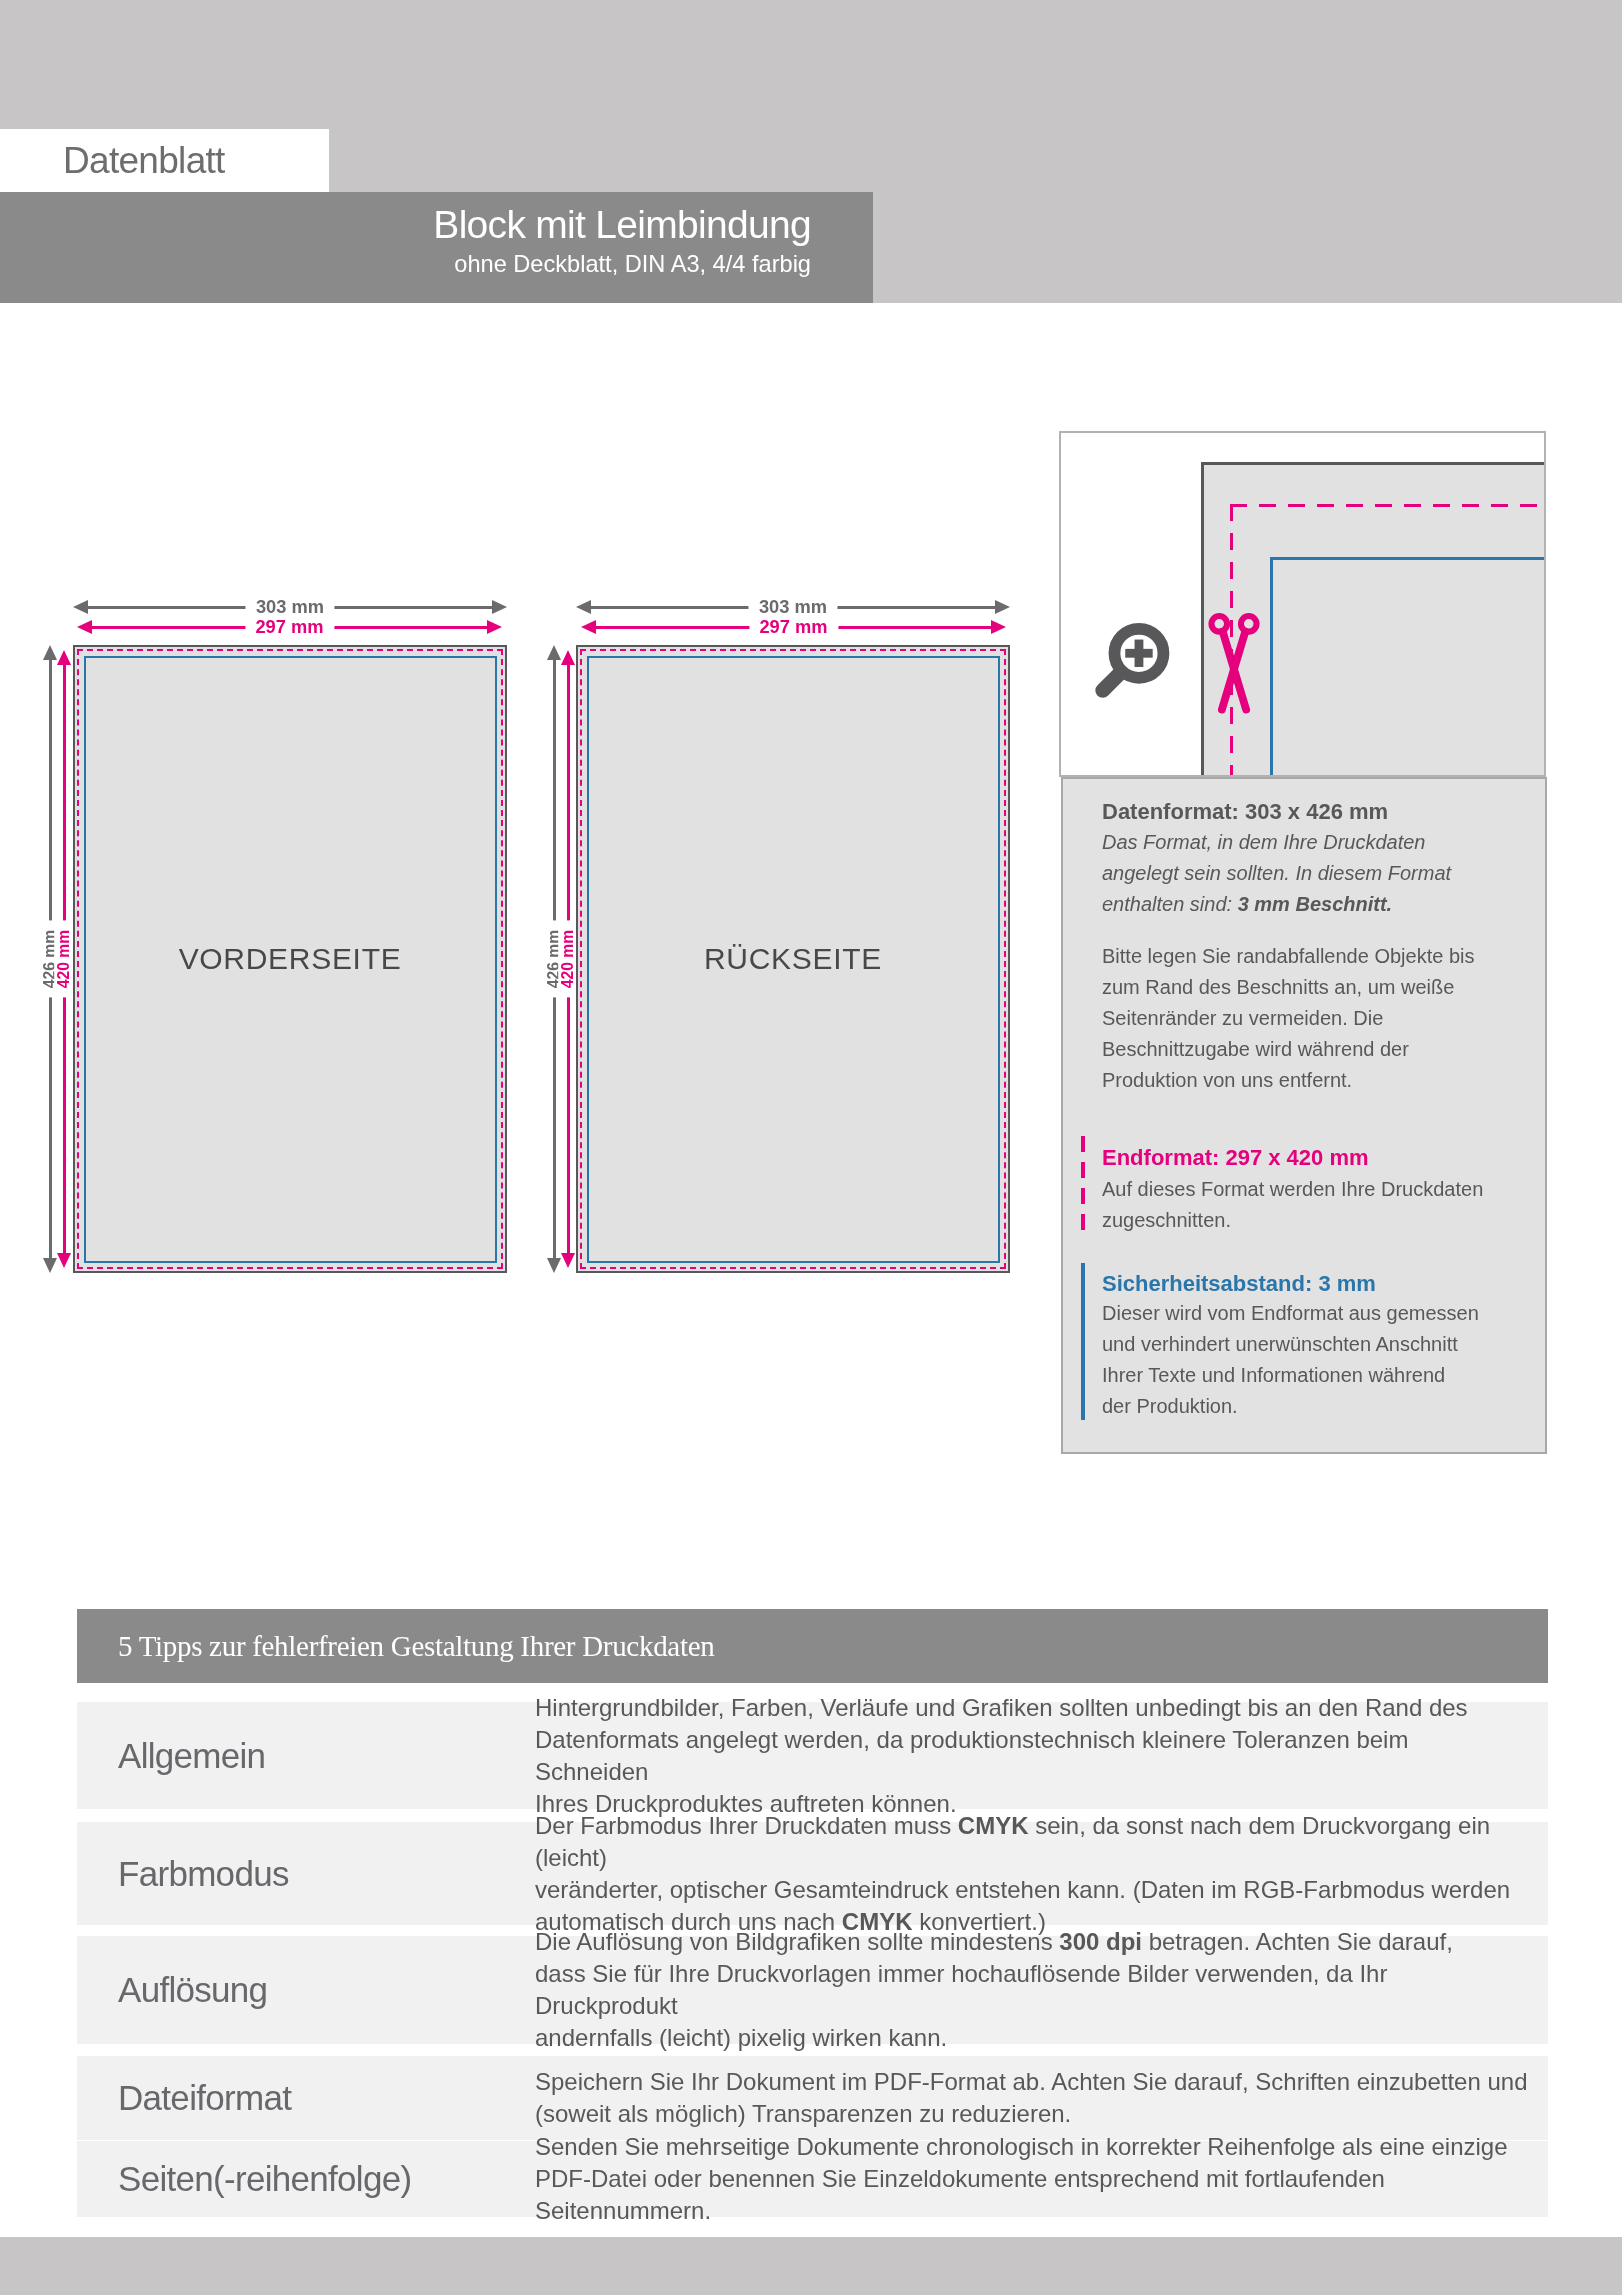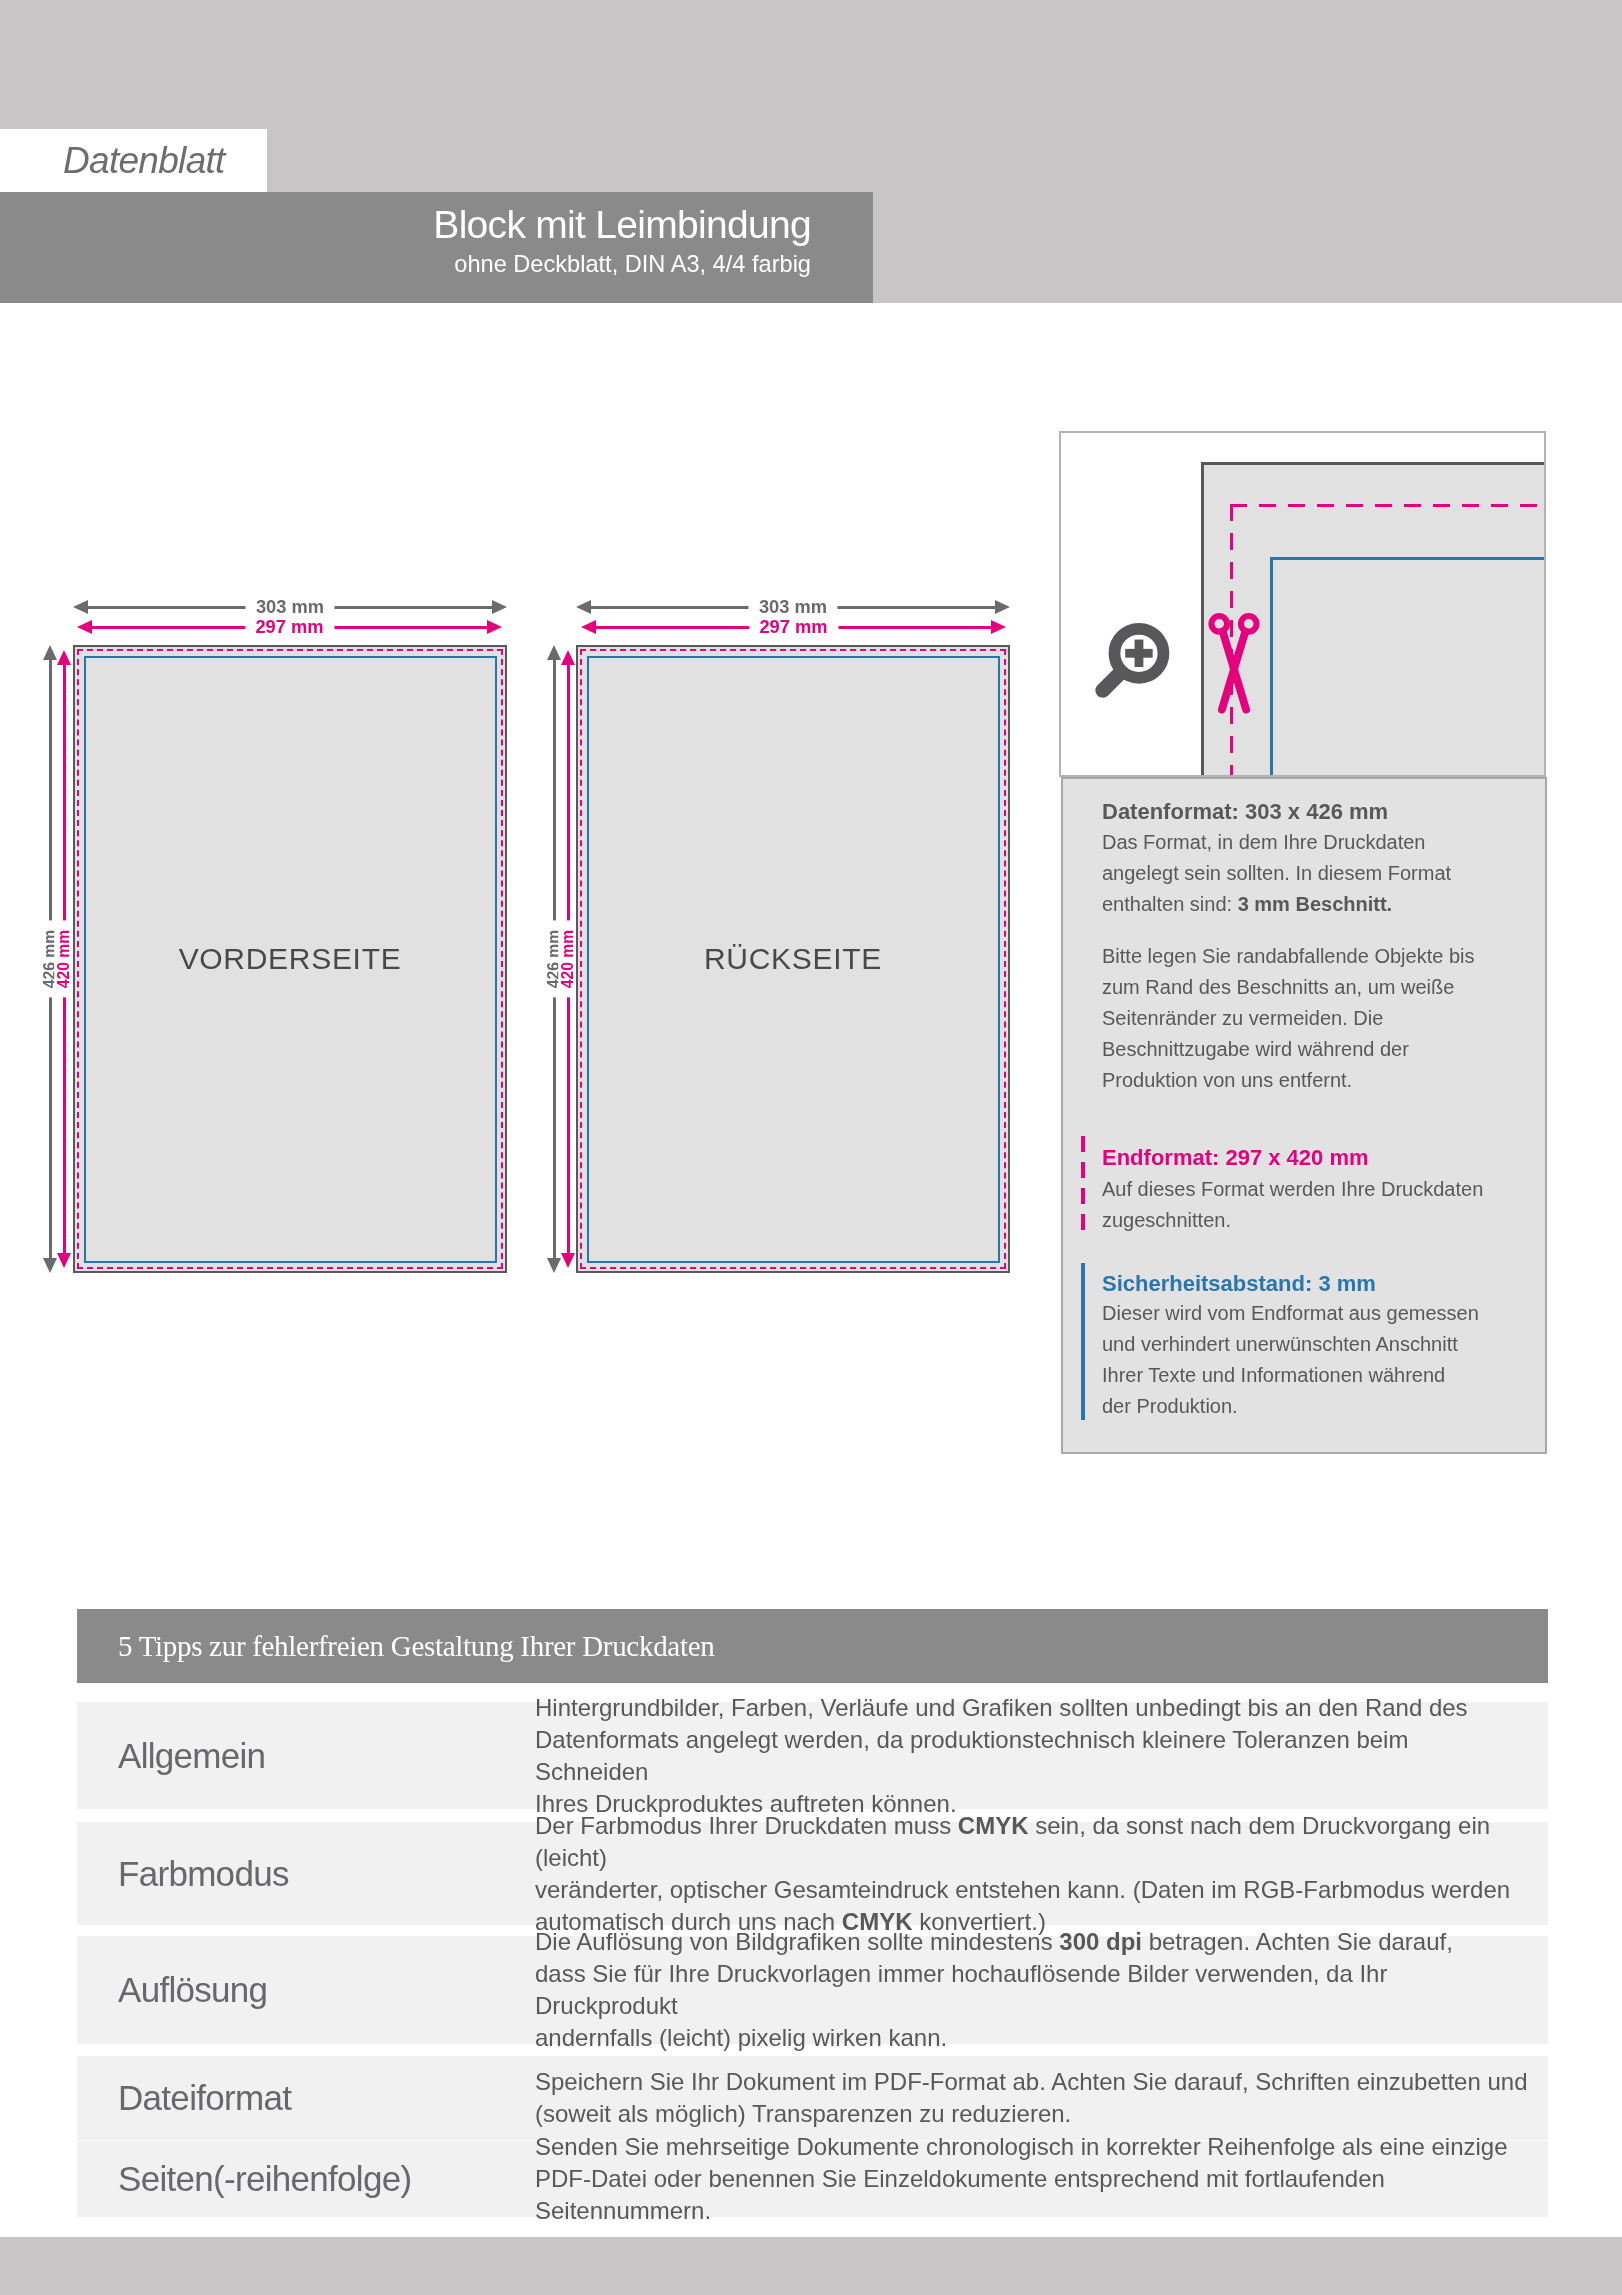--- a/index.html
+++ b/index.html
@@ -5,21 +5,21 @@
   :root{
     --magenta:#e5007d; --blue:#2a76ab; --dark:#58585a; --band:#8b8a8b;
     --chrome:#c7c5c6; --panel:#e3e2e2; --row:#f2f1f1; --fill:#e2e1e1; --arrow:#6b6b6d;
   }
   html,body{margin:0;padding:0;background:#fff;}
   body{font-family:"Liberation Sans","DejaVu Sans",sans-serif;color:var(--dark);}
   .sheet{position:relative;width:1623px;height:2295px;background:#fff;overflow:hidden;}
 
   
   .hdr-bg{position:absolute;left:0;top:0;width:1623px;height:303px;background:var(--chrome);}
-  .eyebrow{position:absolute;left:0;top:129px;width:267px;height:63px;background:#fff;font-style:italic;}
+  .eyebrow{position:absolute;left:0;top:129px;width:329px;height:63px;background:#fff;}
   .eyebrow span{display:block;line-height:63px;padding-left:63px;font-size:37px;color:#6e6d6e;letter-spacing:-0.7px;}
   .titleband{position:absolute;left:0;top:192px;width:844px;height:111px;background:var(--band);padding-left:29px;}
   .titleband .inner{position:absolute;right:62px;top:10.5px;text-align:right;color:#fff;}
   .t1{font-size:39px;line-height:44px;letter-spacing:-0.7px;}
   .t2{font-size:23.6px;line-height:34px;}
 
   
   .ha{position:absolute;height:2.6px;}
   .ha .ln{position:absolute;left:6.5px;right:6.5px;top:0;height:2.6px;background:var(--c);}
   .ha .hl{position:absolute;left:0;top:-5.9px;width:0;height:0;border-top:7.2px solid transparent;border-bottom:7.2px solid transparent;border-right:15.7px solid var(--c);}
@@ -157,21 +157,21 @@
     <svg class="scis" viewBox="0 0 60 130">
       <circle cx="13" cy="14" r="9" fill="none" stroke="var(--magenta)" stroke-width="7"></circle>
       <circle cx="47" cy="14" r="9" fill="none" stroke="var(--magenta)" stroke-width="7"></circle>
       <line x1="17" y1="23" x2="44" y2="113" stroke="var(--magenta)" stroke-width="9" stroke-linecap="round"></line>
       <line x1="43" y1="23" x2="16" y2="113" stroke="var(--magenta)" stroke-width="9" stroke-linecap="round"></line>
     </svg>
   </div>
 
   <div class="panel">
     <div class="blk hd3" style="top:17px;">Datenformat: 303 x 426 mm</div>
-    <div class="blk txt" style="top:48px;">Das Format, in dem Ihre Druckdaten<br>angelegt sein sollten. In diesem Format<br>enthalten sind: <b>3 mm Beschnitt.</b></div>
+    <div class="blk txt" style="top:48px;font-style:italic;">Das Format, in dem Ihre Druckdaten<br>angelegt sein sollten. In diesem Format<br>enthalten sind: <b>3 mm Beschnitt.</b></div>
     <div class="blk txt" style="top:162px;">Bitte legen Sie randabfallende Objekte bis<br>zum Rand des Beschnitts an, um weiße<br>Seitenränder zu vermeiden. Die<br>Beschnittzugabe wird während der<br>Produktion von uns entfernt.</div>
 
     <div class="mbar"></div>
     <div class="blk hd3 mh" style="top:363px;">Endformat: 297 x 420 mm</div>
     <div class="blk txt" style="top:395px;">Auf dieses Format werden Ihre Druckdaten<br>zugeschnitten.</div>
 
     <div class="bbar"></div>
     <div class="blk hd3 bh" style="top:489px;">Sicherheitsabstand: 3 mm</div>
     <div class="blk txt" style="top:519px;">Dieser wird vom Endformat aus gemessen<br>und verhindert unerwünschten Anschnitt<br>Ihrer Texte und Informationen während<br>der Produktion.</div>
   </div>

